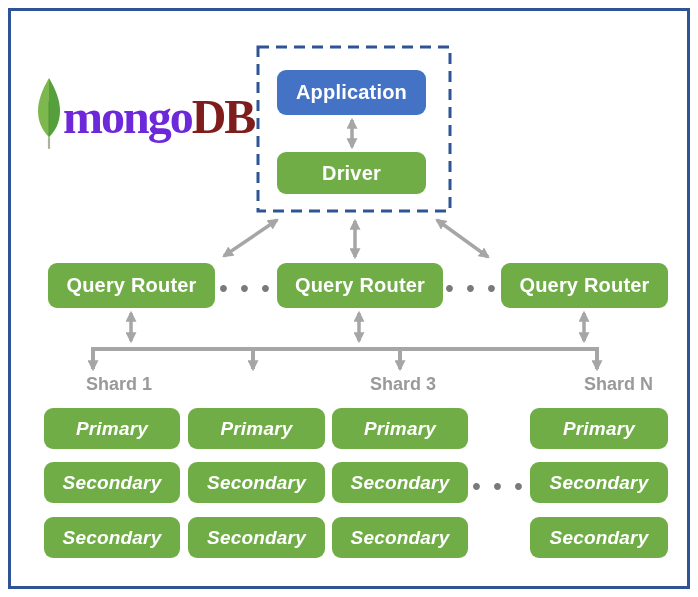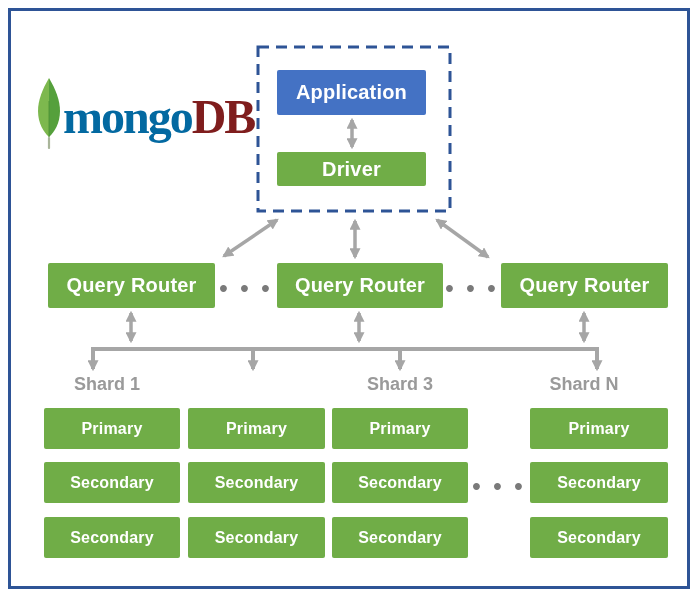--- a/index.html
+++ b/index.html
@@ -13,39 +13,39 @@
   }
   .connectors{position:absolute;left:0;top:0;width:698px;height:597px;pointer-events:none;}
   
   .logo{position:absolute;left:36px;top:76px;width:212px;height:78px;}
   .leaf{position:absolute;left:1px;top:1px;}
   .brand{
     position:absolute;left:27px;top:17px;white-space:nowrap;
     font-family:"Liberation Serif",serif;font-size:48px;font-weight:600;
     letter-spacing:-2px;line-height:1;
   }
-  .brand .mongo{color:#0369a1;}
+  .brand .mongo{color:#6d28d9;}
   .brand .db{color:#7f1d1d;}
   
   .node{
-    position:absolute;box-sizing:border-box;border-radius:2px;
+    position:absolute;box-sizing:border-box;border-radius:9px;
     color:#ffffff;font-weight:bold;text-align:right;
     display:flex;align-items:center;justify-content:center;
     font-size:20px;letter-spacing:0.2px;
   }
   .blue{background:#4472c4;}
   .green{background:#70ad47;}
-  .shard-node{font-size:16px;}
+  .shard-node{font-size:19px;font-style:italic;}
   .dots{
     position:absolute;color:#7a7a7a;font-size:24px;font-weight:bold;
     letter-spacing:3px;text-align:center;line-height:1;
   }
   .shard-label{
     position:absolute;color:#9a9a9a;font-size:18px;font-weight:bold;
-    text-align:center;height:20px;line-height:20px;
+    text-align:right;height:20px;line-height:20px;
   }
 </style>
 </head>
 <body>
 
 <div class="canvas">
 
   <div class="frame"></div>
 
   <svg class="connectors" viewBox="0 0 698 597" xmlns="http://www.w3.org/2000/svg">
@@ -76,31 +76,31 @@
     <svg class="leaf" width="24" height="76" viewBox="0 0 24 76" xmlns="http://www.w3.org/2000/svg">
       <path d="M12,1 C5.5,12 1,23 1,34 C1,46 6.5,55 12,60 L12,1 Z" fill="#7db84e"></path>
       <path d="M12,1 C18.5,12 23,23 23,34 C23,46 17.5,55 12,60 L12,1 Z" fill="#55a03c"></path>
       <path d="M11.6,24 L12.4,24 L12.4,60 L11.6,60 Z" fill="#4c8f35"></path>
       <rect x="10.9" y="60" width="2.2" height="12" rx="1" fill="#a9b59a"></rect>
     </svg>
     <span class="brand"><span class="mongo">mongo</span><span class="db">DB</span></span>
   </div>
 
   <div class="node blue" style="left:277px;top:70px;width:149px;height:45px;">Application</div>
-  <div class="node green" style="left:277px;top:152px;width:149px;height:34px;">Driver</div>
+  <div class="node green" style="left:277px;top:152px;width:149px;height:42px;">Driver</div>
 
   <div class="node green" style="left:48px;top:263px;width:167px;height:45px;">Query Router</div>
   <div class="dots" style="left:215px;top:276px;width:62px;">• • •</div>
   <div class="node green" style="left:277px;top:263px;width:166px;height:45px;">Query Router</div>
   <div class="dots" style="left:443px;top:276px;width:58px;">• • •</div>
   <div class="node green" style="left:501px;top:263px;width:167px;height:45px;">Query Router</div>
 
   <div class="shard-label" style="left:62px;top:374px;width:90px;">Shard 1</div>
-  <div class="shard-label" style="left:355px;top:374px;width:90px;">Shard 3</div>
-  <div class="shard-label" style="left:539px;top:374px;width:90px;">Shard N</div>
+  <div class="shard-label" style="left:346px;top:374px;width:90px;">Shard 3</div>
+  <div class="shard-label" style="left:563px;top:374px;width:90px;">Shard N</div>
 
   <div class="node green shard-node" style="left:44px;top:408px;width:136px;height:41px;">Primary</div>
   <div class="node green shard-node" style="left:44px;top:462px;width:136px;height:41px;">Secondary</div>
   <div class="node green shard-node" style="left:44px;top:517px;width:136px;height:41px;">Secondary</div>
 
   <div class="node green shard-node" style="left:188px;top:408px;width:137px;height:41px;">Primary</div>
   <div class="node green shard-node" style="left:188px;top:462px;width:137px;height:41px;">Secondary</div>
   <div class="node green shard-node" style="left:188px;top:517px;width:137px;height:41px;">Secondary</div>
 
   <div class="node green shard-node" style="left:332px;top:408px;width:136px;height:41px;">Primary</div>

